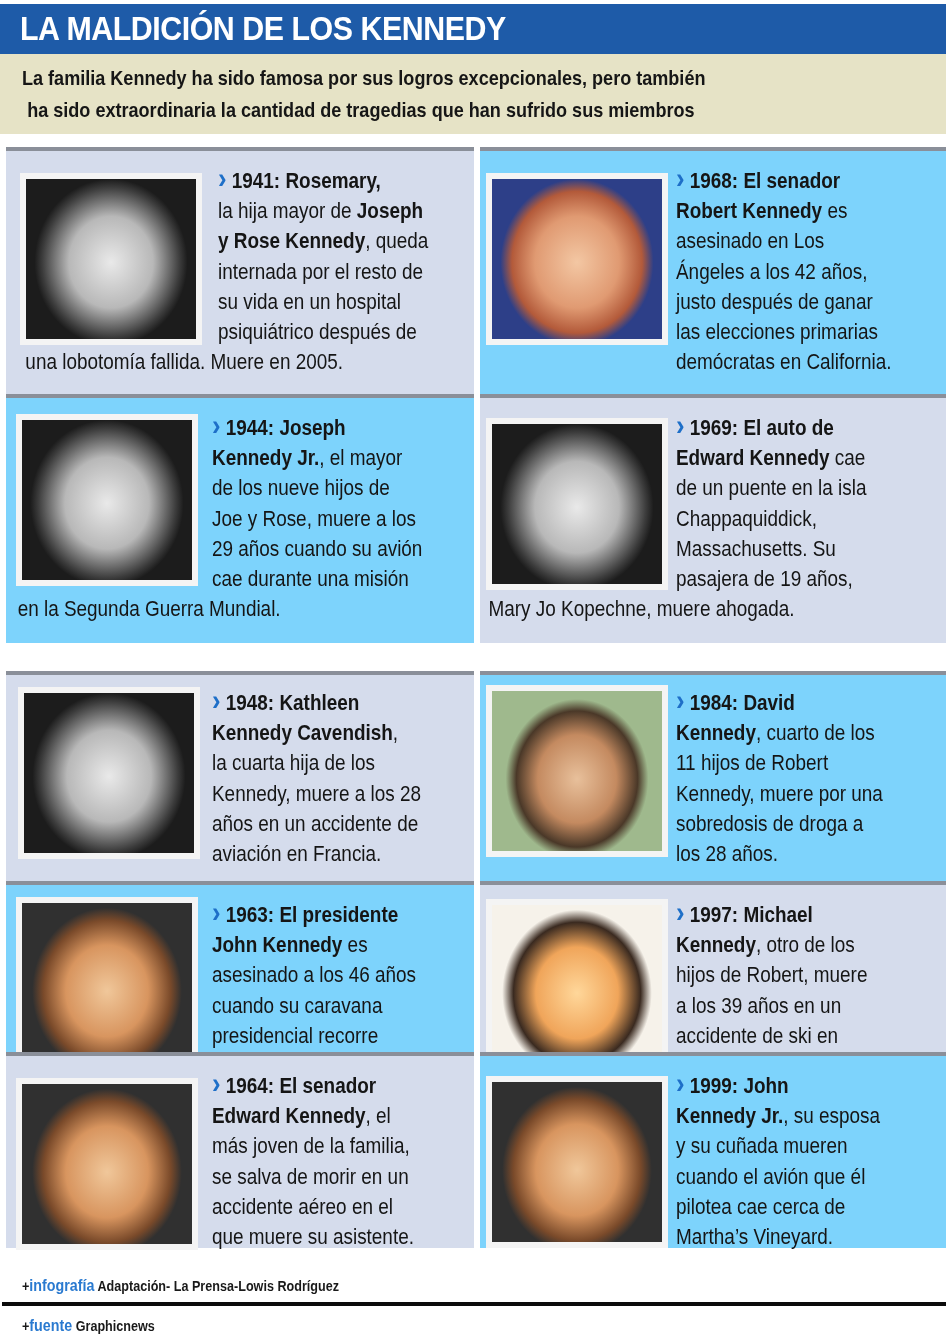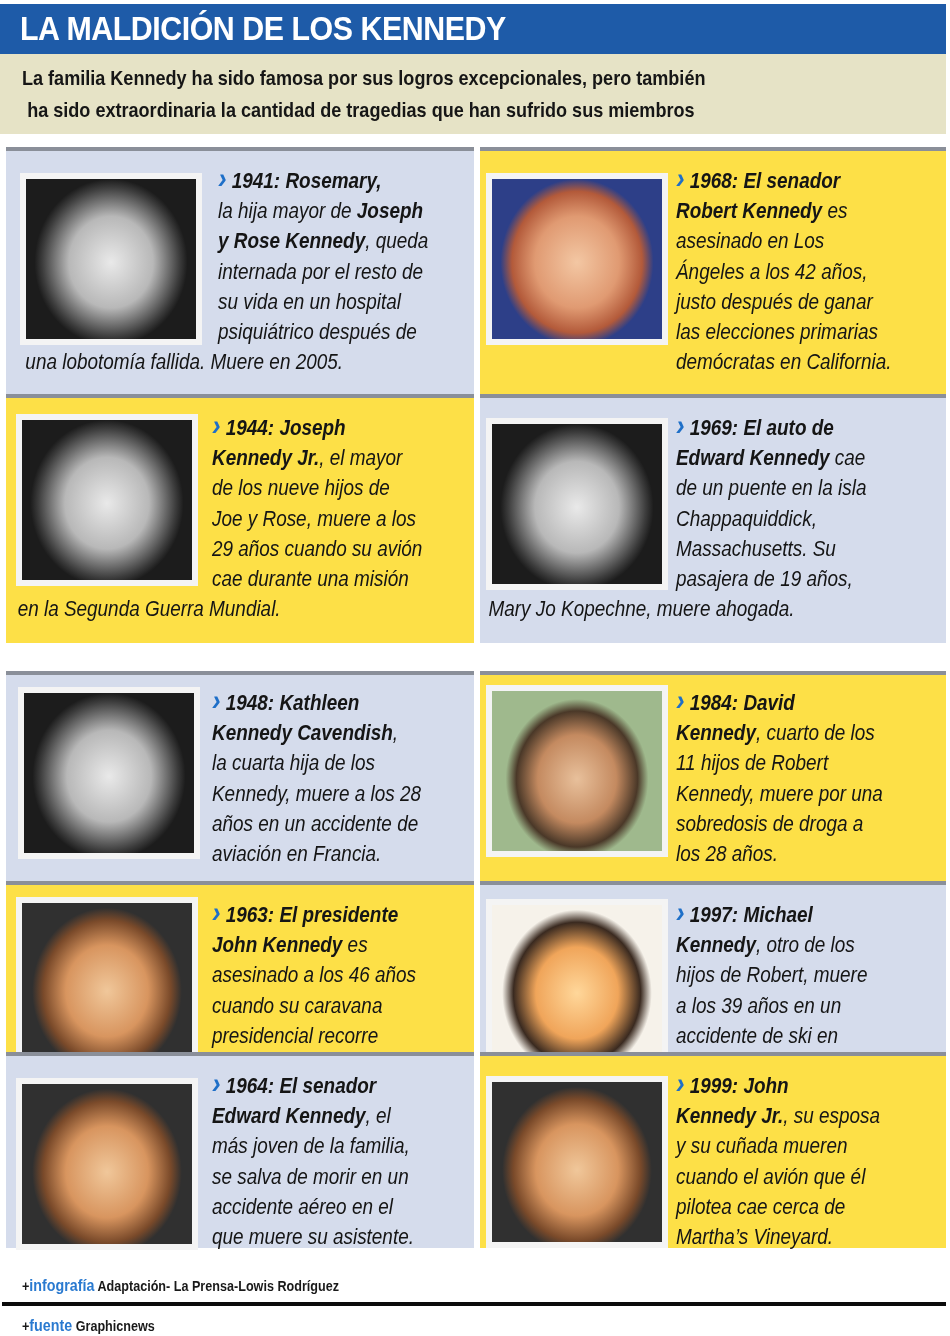--- a/index.html
+++ b/index.html
@@ -28,24 +28,23 @@
   }
   .intro p + p { padding-left: 6px; }
 
   .grid {
     position: absolute; left: 6px; top: 147px; width: 940px;
     display: grid; grid-template-columns: 468px 466px; column-gap: 6px;
   }
   .cell {
     position: relative; border-top: 4px solid #8a8f99;
     height: 247px;
-    font-style: italic;
   }
   .cell.blue { background: #d5dcec; }
-  .cell.gray { background: #fde047; }
+  .cell.gray { background: #7dd3fc; }
   .row-1 .cell, .cell.r1 { height: 247px; }
   .cell.r2 { height: 249px; }
   .cell.r3 { height: 210px; margin-top: 28px; }
   .cell.r4 { height: 171px; }
   .cell.r5 { height: 196px; }
 
   .photo {
     position: absolute; width: 182px; height: 172px;
     background: #f4f4f4; overflow: hidden;
   }

